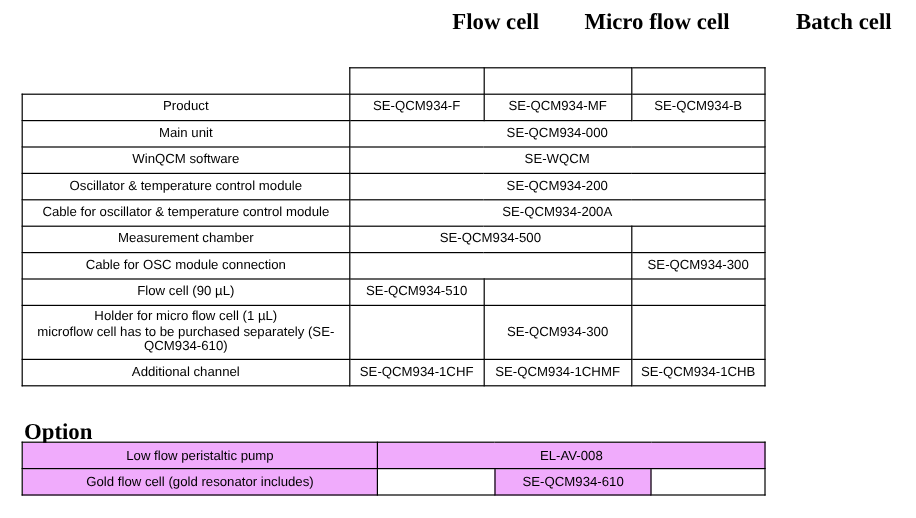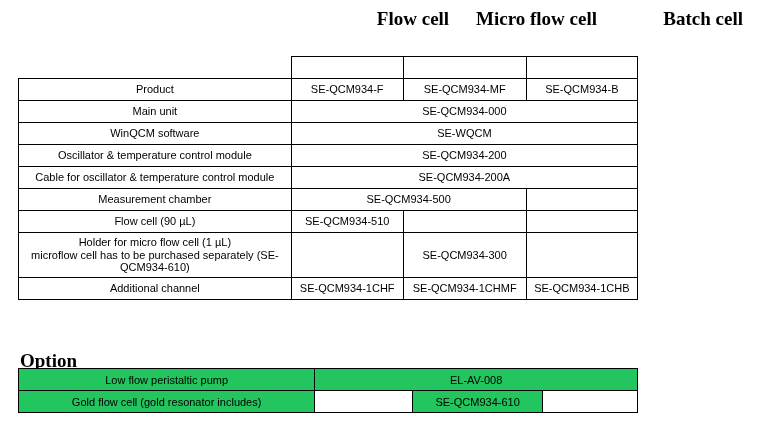--- a/index.html
+++ b/index.html
@@ -31,21 +31,21 @@
   }
   .col-title {
     position: absolute;
     font-family: "Liberation Serif", serif;
     font-size: 19px;
     font-weight: bold;
     color: #000000;
     white-space: nowrap;
   }
   .col-title.c1 { left: 348px; width: 130px; text-align: center; }
-  .col-title.c2 { left: 476px; width: 143px; text-align: left; }
+  .col-title.c2 { left: 476px; width: 143px; text-align: center; }
   .col-title.c3 { left: 619px; width: 124px; text-align: right; }
 
   
   table.spec {
     position: absolute;
     left: 18px;
     top: 56px;
     border-collapse: collapse;
     table-layout: fixed;
     font-size: 11px;
@@ -115,21 +115,21 @@
   }
   table.option col.c-label { width: 330px; }
   table.option col.c-f { width: 128px; }
   table.option col.c-mf { width: 143px; }
   table.option col.c-b { width: 124px; }
   table.option td {
     border: 1px solid #000000;
     padding: 3px 5px;
     height: 15px;
     vertical-align: middle;
-    background: #22c55e;
+    background: #f0abfc;
     font-size: 11px;
   }
 </style>
 </head>
 <body>
 
 <div class="page">
 
   <div class="col-titles">
     <div class="col-title c1">Flow cell</div>
@@ -178,20 +178,25 @@
         <td class="label">Cable for oscillator &amp; temperature control module</td>
         <td class="val" colspan="3">SE-QCM934-200A</td>
       </tr>
 
       <tr>
         <td class="label">Measurement chamber</td>
         <td class="val" colspan="2">SE-QCM934-500</td>
         <td class="val"></td>
       </tr>
 
+      <tr>
+        <td class="label">Cable for OSC module connection</td>
+        <td class="val empty" colspan="2"></td>
+        <td class="val">SE-QCM934-300</td>
+      </tr>
 
       <tr>
         <td class="label">Flow cell (90 µL)</td>
         <td class="val">SE-QCM934-510</td>
         <td class="val empty"></td>
         <td class="val empty"></td>
       </tr>
 
       <tr>
         <td class="label twoline">

